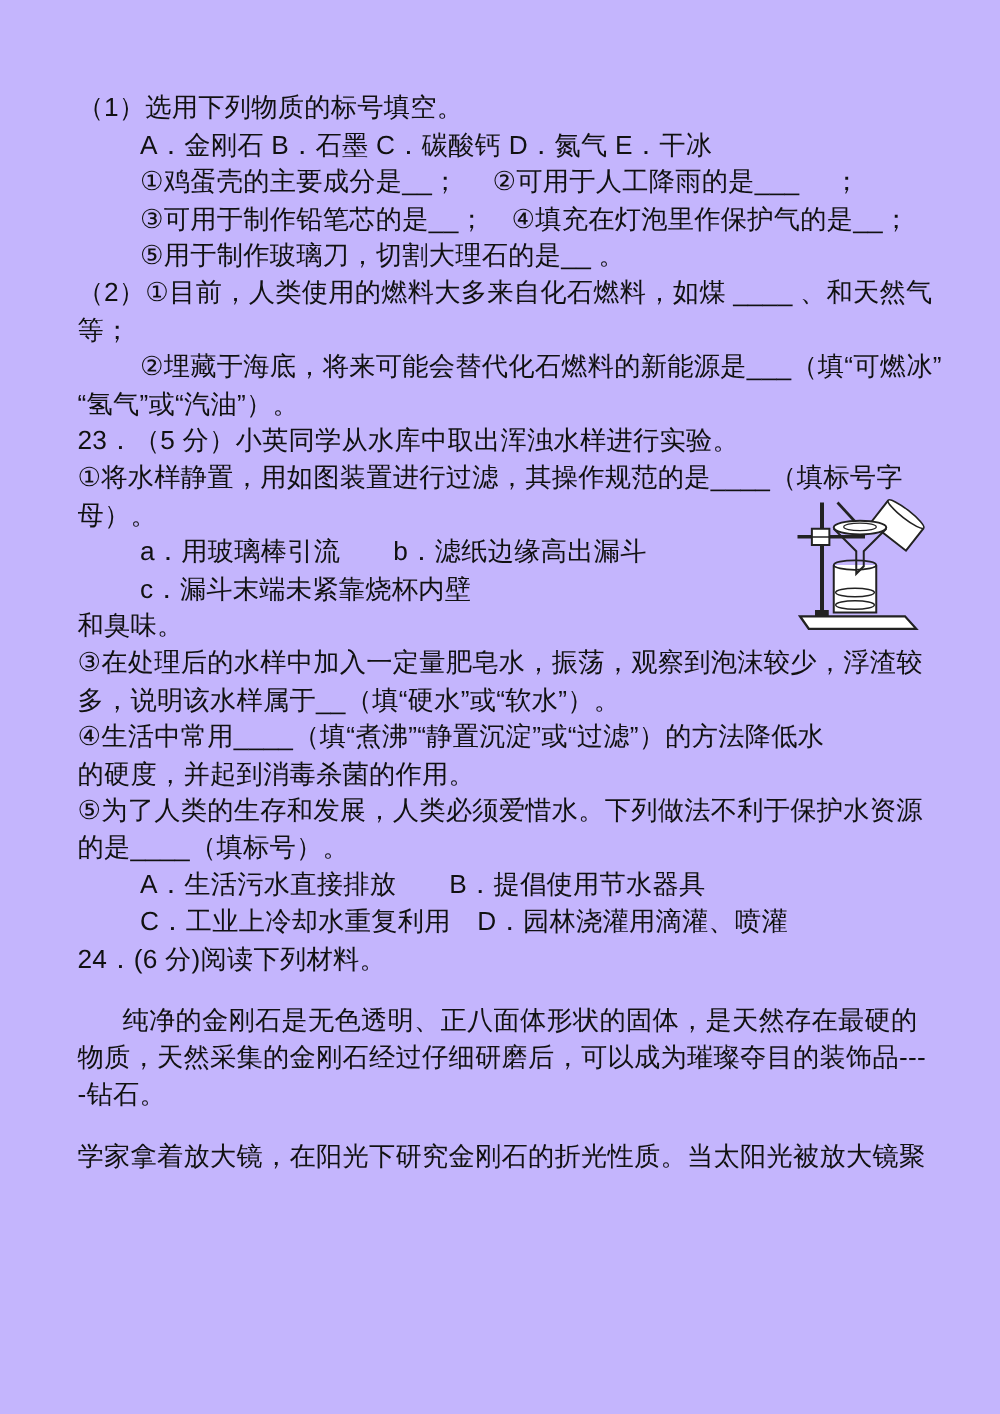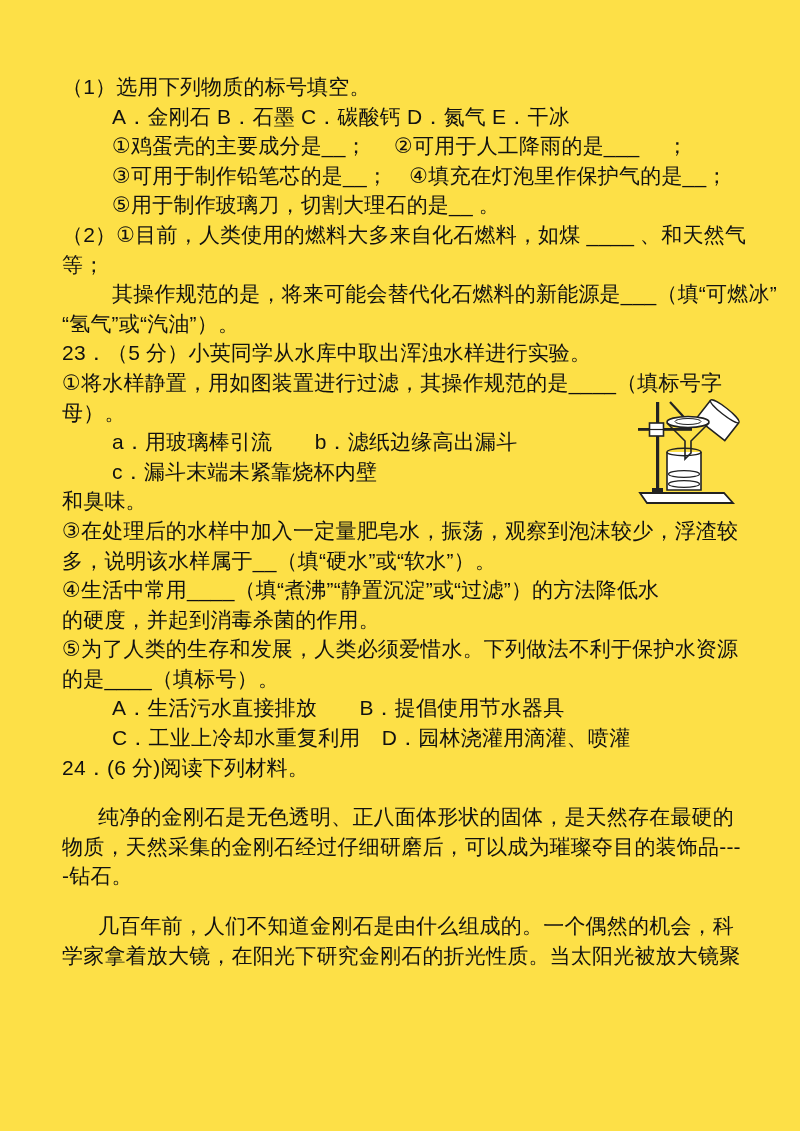--- a/index.html
+++ b/index.html
@@ -1,19 +1,19 @@
 <!DOCTYPE html>
 <html><head>
 <meta charset="utf-8">
 <style>
   html,body{margin:0;padding:0;background:#e8e8e8;}
   .page{
     position:relative;
     width:800px;height:1131px;
-    background:#fde047;
+    background:#c4b5fd;
     overflow:hidden;
     font-family:"Liberation Sans","DejaVu Sans",sans-serif;
     color:#111111;
   }
   .textblock{
     position:absolute;
     left:0;top:72px;
     width:800px;
     font-size:21px;
     line-height:29.6px;
@@ -38,21 +38,21 @@
 <div class="page">
 
   <div class="textblock">
     <div class="line">（1）选用下列物质的标号填空。</div>
     <div class="line ind1">A．金刚石 B．石墨 C．碳酸钙 D．氮气 E．干冰</div>
     <div class="line ind1">①鸡蛋壳的主要成分是__；　 ②可用于人工降雨的是___　 ；</div>
     <div class="line ind1">③可用于制作铅笔芯的是__；　④填充在灯泡里作保护气的是__；</div>
     <div class="line ind1">⑤用于制作玻璃刀，切割大理石的是__ 。</div>
     <div class="line">（2）①目前，人类使用的燃料大多来自化石燃料，如煤 ____ 、和天然气</div>
     <div class="line">等；</div>
-    <div class="line ind1">其操作规范的是，将来可能会替代化石燃料的新能源是___（填“可燃冰”</div>
+    <div class="line ind1">②埋藏于海底，将来可能会替代化石燃料的新能源是___（填“可燃冰”</div>
     <div class="line">“氢气”或“汽油”）。</div>
     <div class="line">23．（5 分）小英同学从水库中取出浑浊水样进行实验。</div>
     <div class="line">①将水样静置，用如图装置进行过滤，其操作规范的是____（填标号字</div>
     <div class="line">母）。</div>
     <div class="line ind1">a．用玻璃棒引流　　b．滤纸边缘高出漏斗</div>
     <div class="line ind1">c．漏斗末端未紧靠烧杯内壁</div>
     <div class="line">和臭味。</div>
     <div class="line">③在处理后的水样中加入一定量肥皂水，振荡，观察到泡沫较少，浮渣较</div>
     <div class="line">多，说明该水样属于__（填“硬水”或“软水”）。</div>
     <div class="line">④生活中常用____（填“煮沸”“静置沉淀”或“过滤”）的方法降低水</div>
@@ -60,21 +60,20 @@
     <div class="line">⑤为了人类的生存和发展，人类必须爱惜水。下列做法不利于保护水资源</div>
     <div class="line">的是____（填标号）。</div>
     <div class="line ind1">A．生活污水直接排放　　B．提倡使用节水器具</div>
     <div class="line ind1">C．工业上冷却水重复利用　D．园林浇灌用滴灌、喷灌</div>
     <div class="line">24．(6 分)阅读下列材料。</div>
     <div class="spacer"></div>
     <div class="line ind2">纯净的金刚石是无色透明、正八面体形状的固体，是天然存在最硬的</div>
     <div class="line">物质，天然采集的金刚石经过仔细研磨后，可以成为璀璨夺目的装饰品---</div>
     <div class="line">-钻石。</div>
     <div class="spacer"></div>
-    <div class="line ind2">几百年前，人们不知道金刚石是由什么组成的。一个偶然的机会，科</div>
     <div class="line">学家拿着放大镜，在阳光下研究金刚石的折光性质。当太阳光被放大镜聚</div>
   </div>
 
   <div class="figure">
     <svg viewBox="0 0 150 114" width="150" height="114" xmlns="http://www.w3.org/2000/svg">
 
       <rect x="26" y="4" width="3.2" height="94" fill="#222"></rect>
 
       <rect x="8" y="30" width="54" height="2.8" fill="#222"></rect>
       <rect x="19.5" y="25" width="14" height="13" fill="#ffffff" stroke="#222" stroke-width="1.6"></rect>

